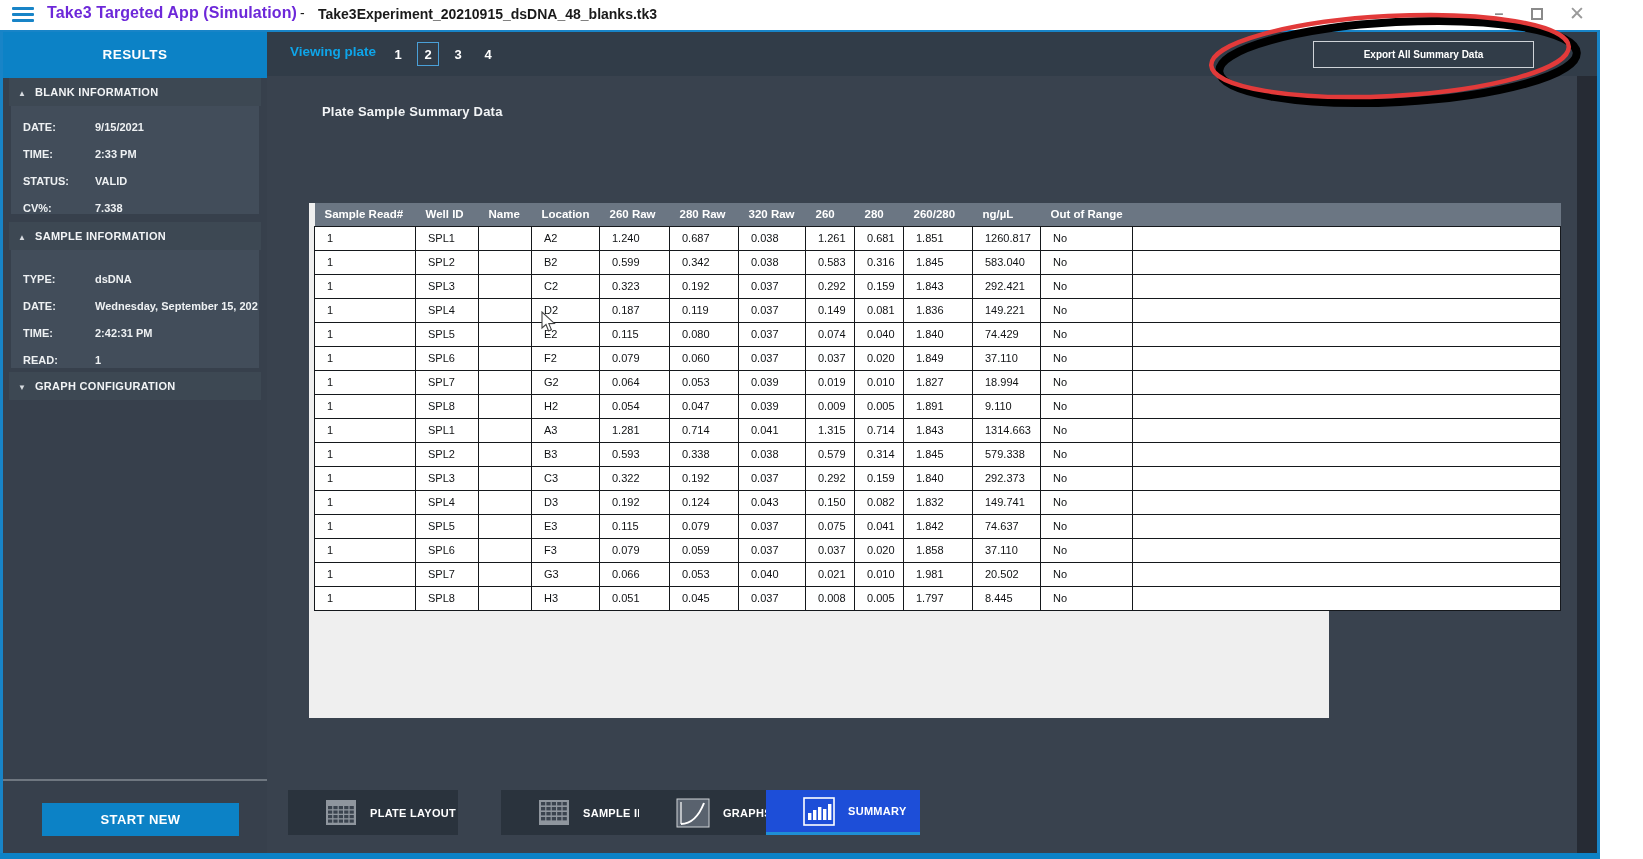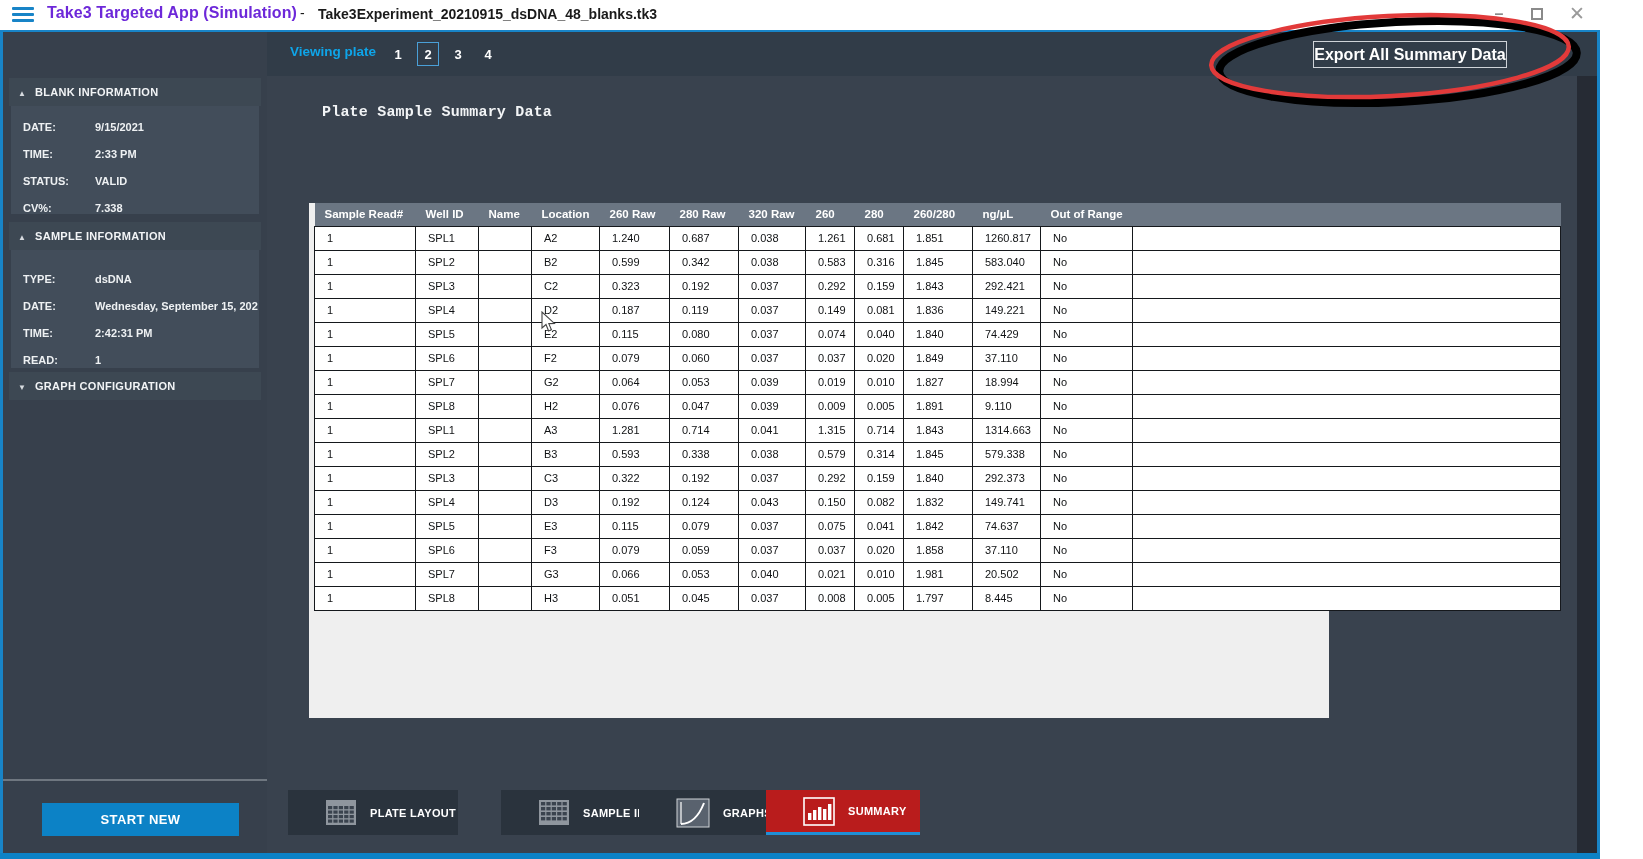--- a/index.html
+++ b/index.html
@@ -37,35 +37,35 @@
   .fld .v { font-weight:600; white-space:nowrap; }
   .sep-line { position:absolute; left:0; right:0; top:747px; height:2px; background:#6f7780; }
   .start-new { position:absolute; left:39px; top:771px; width:197px; height:33px; background:#0c82c6; border:none; color:#fff; font-family:"Liberation Sans",sans-serif; font-size:13px; font-weight:700; letter-spacing:.4px; cursor:pointer; }
 
   
   .topbar { position:absolute; left:267px; top:32px; width:1330px; height:44px; background:#313c48; }
   .vp-label { position:absolute; left:23px; top:12px; font-size:13.5px; font-weight:700; color:#0ea5e9; }
   .plates { position:absolute; left:120px; top:10px; display:flex; gap:8px; }
   .plate { min-width:22px; height:24px; line-height:24px; text-align:center; color:#fff; font-size:13px; font-weight:700; cursor:pointer; padding:0 3px; border:1px solid transparent; }
   .plate.selected { border:1px solid #4aa0d8; }
-  .export-btn { position:absolute; left:1046px; top:9px; width:194px; height:27px; background:transparent; border:1px solid #cfd3d8; color:#fff; font-family:"Liberation Sans",sans-serif; font-size:16px; font-weight:600; cursor:pointer; }
-
-  
-  .page-heading { position:absolute; left:322px; top:104px; font-size:15px; font-weight:700; color:#f2f4f6; letter-spacing:.2px;font-family:Liberation Mono, monospace; }
+  .export-btn { position:absolute; left:1046px; top:9px; width:221px; height:27px; background:transparent; border:1px solid #cfd3d8; color:#fff; font-family:"Liberation Sans",sans-serif; font-size:10px; font-weight:600; cursor:pointer; }
+
+  
+  .page-heading { position:absolute; left:322px; top:104px; font-size:13px; font-weight:700; color:#f2f4f6; letter-spacing:.2px; }
   .table-panel { position:absolute; left:309px; top:203px; width:1020px; height:515px; background:#efefef; }
   table.summary { position:absolute; left:5px; top:0; width:1247px; table-layout:fixed; border-collapse:collapse; }
   table.summary th { background:#6b7683; color:#fff; font-size:11.5px; font-weight:600; text-align:left; height:23px; padding:0 4px 0 10px; border:none; white-space:nowrap; overflow:hidden; }
   table.summary td { background:#fff; border:1px solid #15181c; font-size:11px; color:#101214; height:24px; padding:0 4px 0 12px; white-space:nowrap; overflow:hidden; }
 
   .scroll-gutter { position:absolute; left:1577px; top:76px; width:20px; height:777px; background:#262b34; }
 
   
   .tab { position:absolute; top:790px; height:45px; background:#2a333d; display:flex; align-items:center; padding-left:37px; gap:13px; cursor:pointer; }
   .tab .tlabel { color:#fff; font-size:11px; font-weight:700; letter-spacing:.3px; }
-  .tab.selected { background:#b91c1c; border-bottom:3px solid #1f8fd6; }
+  .tab.selected { background:#1d4ed8; border-bottom:3px solid #1f8fd6; }
   .tab-1 { left:288px; width:170px; }
   .tab-2 { left:460px; width:153px;margin-left:41px; }
   .tab-3 { left:639px; width:141px; }
   .tab-4 { left:766px; width:154px; }
 
   
   .overlay { position:absolute; left:0; top:0; width:1643px; height:859px; pointer-events:none; }
   .cursor { position:absolute; left:540px; top:311px; pointer-events:none; }
 </style>
 </head>
@@ -87,20 +87,21 @@
     <div class="winbtn btn-close">✕</div>
   </div>
 
   <div class="frame-bg"></div>
   <div class="edge-top"></div>
   <div class="edge-left"></div>
   <div class="edge-right"></div>
   <div class="bottom-strip"></div>
 
   <div class="sidebar">
+    <div class="results-hdr">RESULTS</div>
 
     <div class="sec-hdr" style="top:46px;">
       <span class="tri">▲</span><span>BLANK INFORMATION</span>
     </div>
     <div class="sec-body" style="top:74px; height:108px;">
       <div class="fld">
           <span class="k">DATE:</span>
           <span class="v">9/15/2021</span>
         </div>
       <div class="fld">
@@ -298,21 +299,21 @@
             <td>1.827</td>
             <td>18.994</td>
             <td>No</td>
             <td></td>
           </tr>
           <tr>
             <td>1</td>
             <td>SPL8</td>
             <td></td>
             <td>H2</td>
-            <td>0.076</td>
+            <td>0.054</td>
             <td>0.047</td>
             <td>0.039</td>
             <td>0.009</td>
             <td>0.005</td>
             <td>1.891</td>
             <td>9.110</td>
             <td>No</td>
             <td></td>
           </tr>
           <tr>

